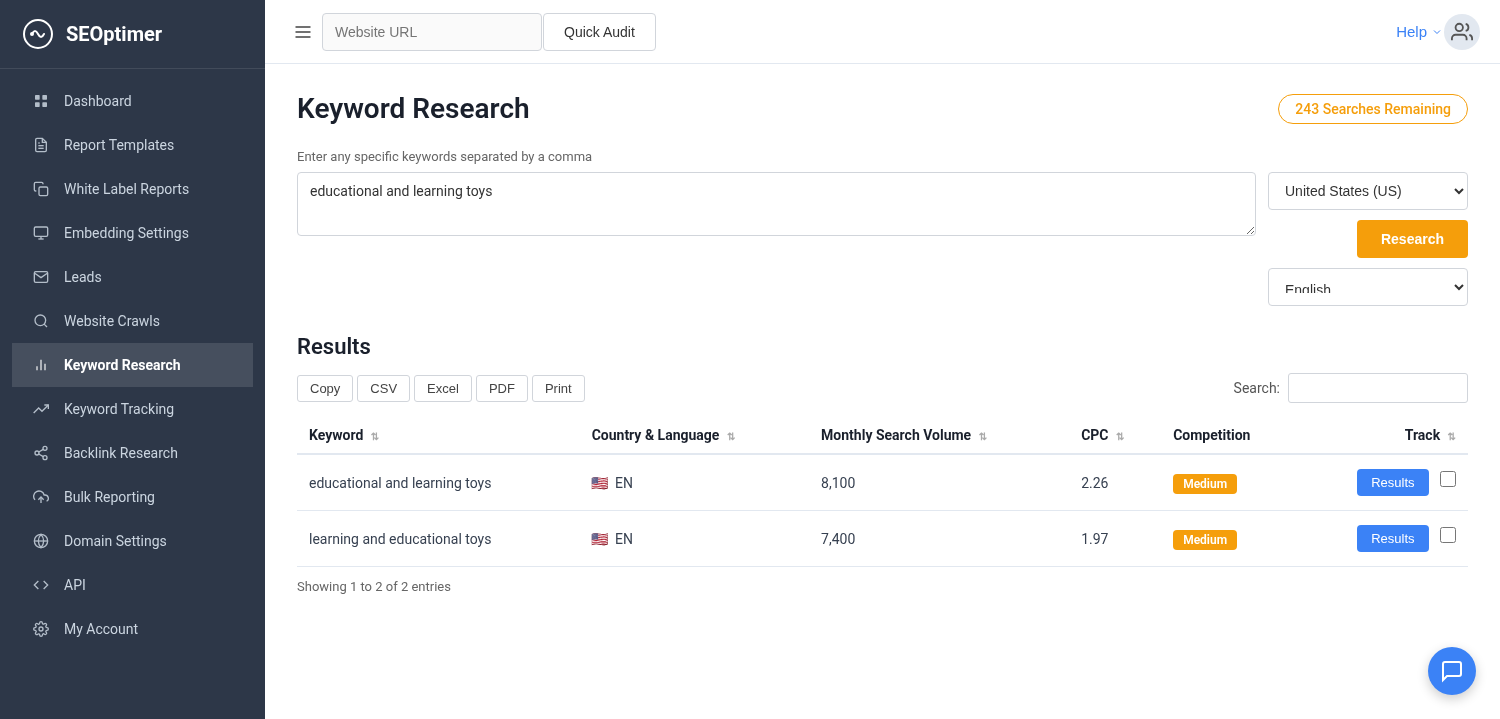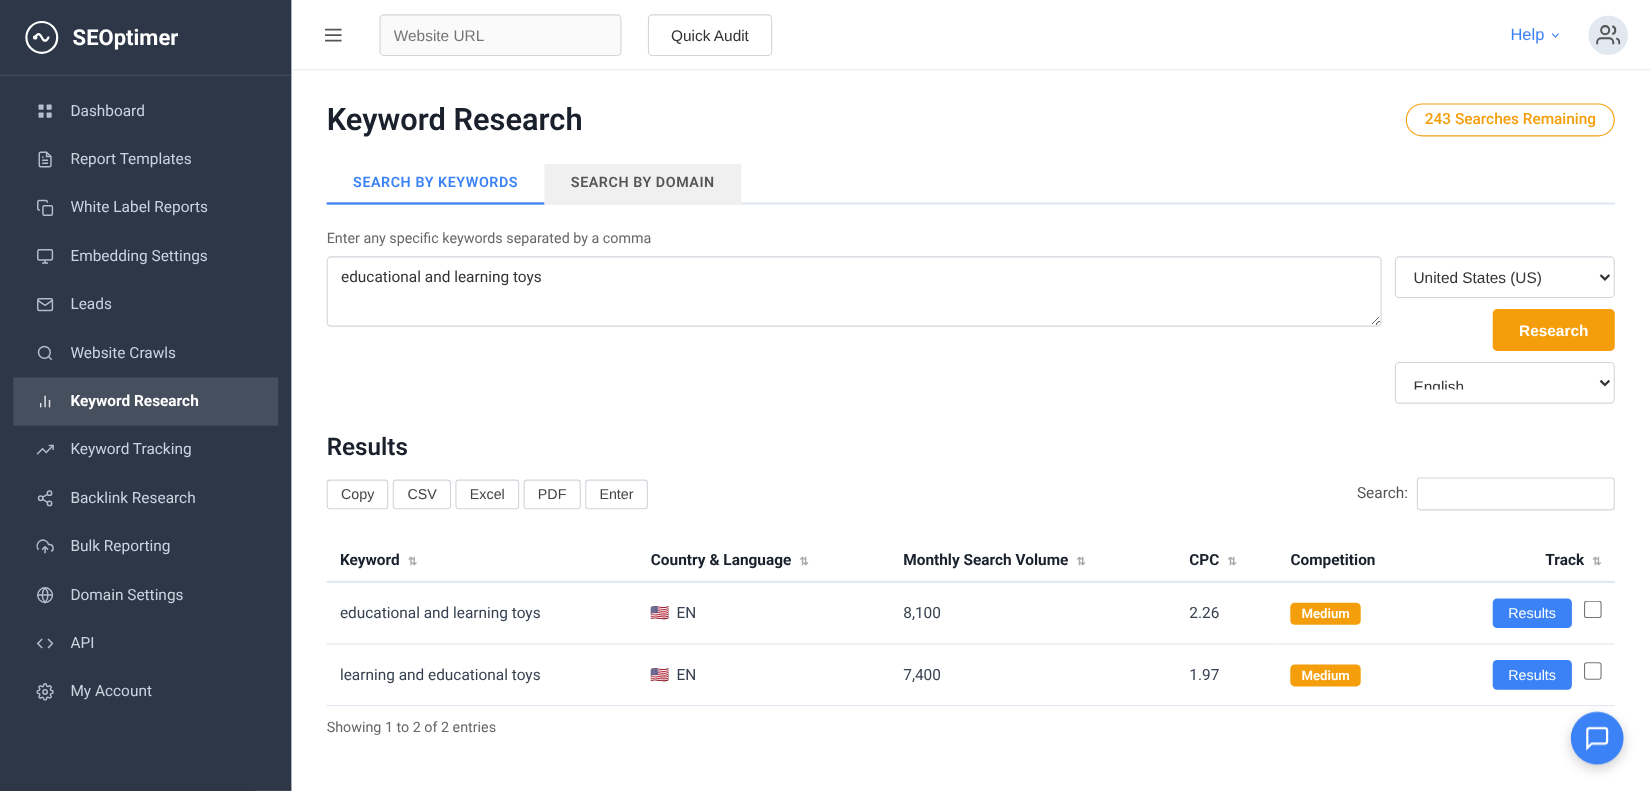--- a/index.html
+++ b/index.html
@@ -63,21 +63,21 @@
     }
 
     
     .topbar {
       background: #fff;
       border-bottom: 1px solid #e2e8f0;
       display: flex;
       align-items: center;
       padding: 0 20px;
       height: 64px;
-      gap: 24px;
+      gap: 1px;
       flex-shrink: 0;
     }
     .hamburger-btn {
       background: none; border: none; cursor: pointer;
       display: flex; align-items: center; justify-content: center;
       width: 36px; height: 36px;
       font-size: 20px; color: #555;
     }
     .url-input {
       width: 220px;
@@ -218,21 +218,21 @@
     .research-row {
       display: flex; gap: 10px; align-items: flex-end; flex-direction: column;
     }
 
     
     .results-title {
       font-size: 22px; font-weight: 600; color: #1a202c;
       margin: 28px 0 14px;
     }
     .table-actions {
-      display: flex; align-items: center; gap: 0; margin-bottom: 28px;
+      display: flex; align-items: center; gap: 0; margin-bottom: 14px;
       justify-content: space-between;
     }
     .table-btns { display: flex; gap: 4px; }
     .table-btn {
       padding: 5px 12px;
       border: 1px solid #d1d5db;
       border-radius: 3px;
       background: #fff;
       font-size: 13px;
       color: #444;
@@ -506,24 +506,20 @@
     </div>
   </div>
 
   <div class="content">
 
     <div class="content-header">
       <h1 class="page-title">Keyword Research</h1>
       <div class="searches-badge">243 Searches Remaining</div>
     </div>
 
-    <div class="tabs">
-      <div class="tab active">SEARCH BY KEYWORDS</div>
-      <div class="tab">SEARCH BY DOMAIN</div>
-    </div>
 
     <p class="search-label">Enter any specific keywords separated by a comma</p>
     <div class="keyword-row">
       <textarea class="keyword-textarea" style="">educational and learning toys</textarea>
       <div class="keyword-controls">
         <div class="research-row">
           <select class="country-select">
             <option>United States (US)</option>
             <option>United Kingdom (UK)</option>
             <option>Canada (CA)</option>
@@ -541,21 +537,21 @@
     </div>
 
     <h2 class="results-title">Results</h2>
 
     <div class="table-actions">
       <div class="table-btns">
         <button class="table-btn">Copy</button>
         <button class="table-btn">CSV</button>
         <button class="table-btn">Excel</button>
         <button class="table-btn">PDF</button>
-        <button class="table-btn">Enter</button>
+        <button class="table-btn">Print</button>
       </div>
       <div class="table-search-row">
         <span class="table-search-label">Search:</span>
         <input class="table-search-input" type="text" style="">
       </div>
     </div>
 
     <table class="results-table">
       <thead>
         <tr>

